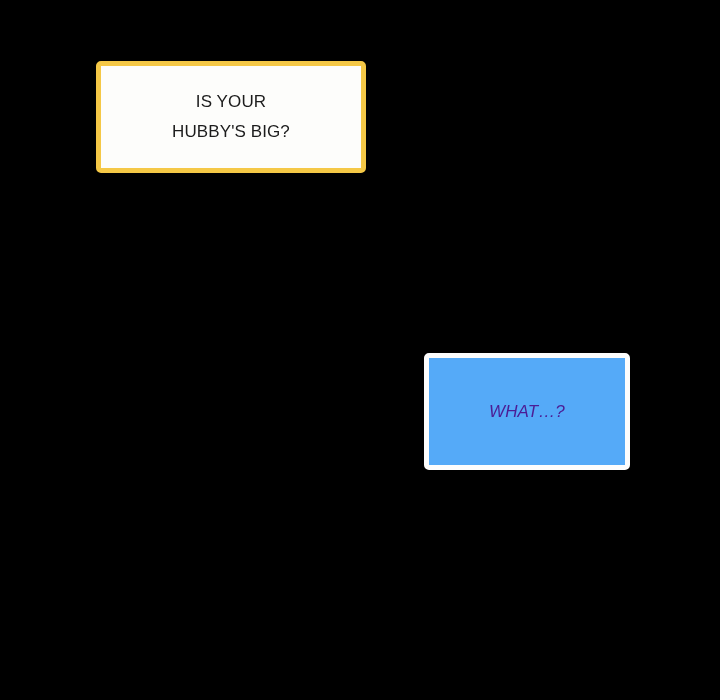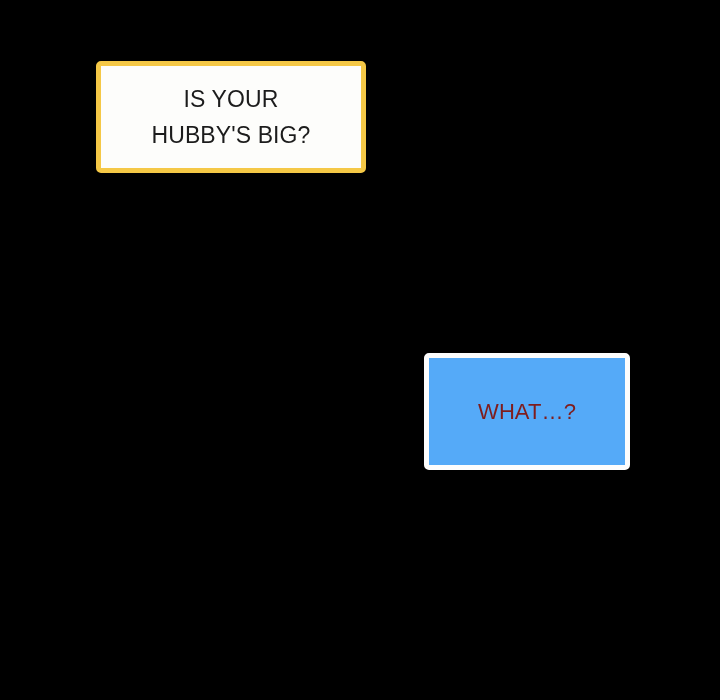--- a/index.html
+++ b/index.html
@@ -46,42 +46,43 @@
     width: 270px;
     height: 112px;
     background: #fdfdfb;
     border-width: 5px;
     border-color: #f5c846;
     border-radius: 5px;
     box-shadow: 2px 3px 4px rgba(0,0,0,0.55);
   }
   #box-question .caption-text {
     color: #1c1c1c;
-    font-size: 23px;
-    line-height: 36px;
+    font-size: 17px;
+    line-height: 30px;
     font-weight: 400;
   }
 
   
   #box-reply {
     left: 424px;
     top: 353px;
     width: 206px;
     height: 117px;
     background: #55aaf8;
     border-width: 5px;
     border-color: #fdfdfd;
     border-radius: 5px;
     box-shadow: 2px 3px 4px rgba(0,0,0,0.55);
   }
   #box-reply .caption-text {
-    color: #7f1d1d;
-    font-size: 22px;
+    color: #4c1d95;
+    font-size: 17px;
     line-height: 26px;
     font-weight: 400;
+    font-style: italic;
   }
 </style>
 </head>
 <body>
 
 <div id="stage">
 
   <div class="caption-box" id="box-question">
     <span class="caption-text">IS YOUR
 HUBBY'S BIG?</span>

